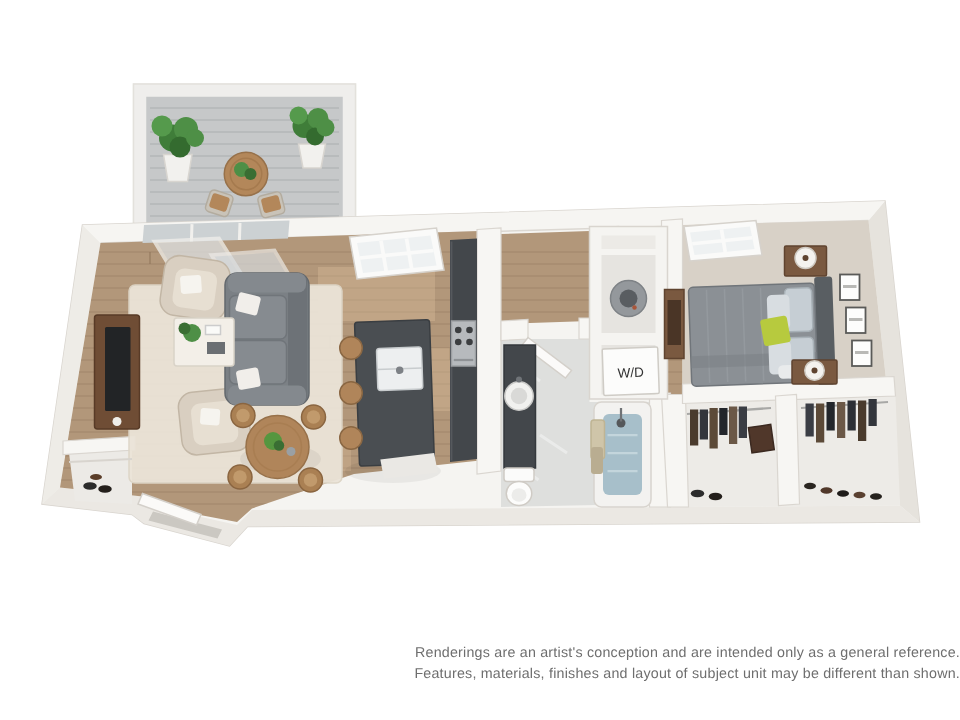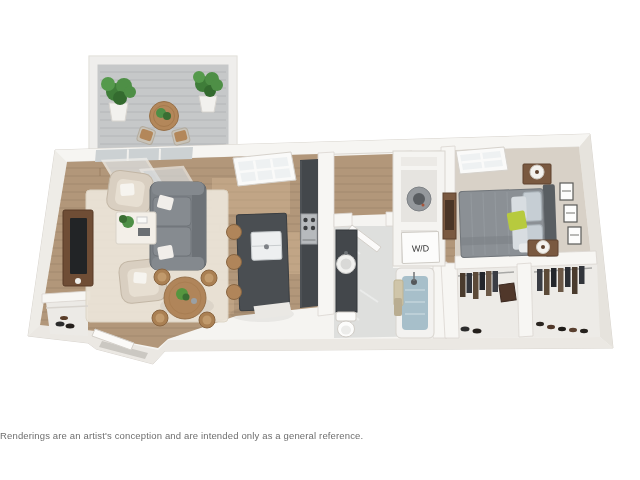--- a/index.html
+++ b/index.html
@@ -1,19 +1,19 @@
 <!DOCTYPE html>
 <html><head>
 <meta charset="utf-8">
 <style>
   html,body{margin:0;padding:0;background:#ffffff;}
   #stage{position:relative;width:640px;height:480px;background:#ffffff;overflow:hidden;
          font-family:"Liberation Sans",sans-serif;}
   #plan{position:absolute;left:0;top:0;}
-  .disclaimer{position:absolute;top:429px;left:0;right:0;text-align:left;
+  .disclaimer{position:absolute;top:429px;left:0;right:0;text-align:right;
               font-family:"Liberation Sans",sans-serif;font-size:9.5px;line-height:13.5px;
               color:#6e6e6e;letter-spacing:.15px;}
 </style>
 </head>
 <body>
 
 <div id="stage">
 <svg id="plan" width="640" height="480" viewBox="0 0 640 480">
 
   <g>
@@ -308,14 +308,15 @@
     <ellipse cx="70" cy="326" rx="4.5" ry="2.5" fill="#241f1b"></ellipse>
     <ellipse cx="64" cy="318" rx="4" ry="2" fill="#5a3d28"></ellipse>
     <polygon points="102,341 148,353 145,359 99,347" fill="#cbc8c2"></polygon>
     <polygon points="95,329 134,343 131,350 92,336" fill="#fbfaf8" stroke="#d4d0ca"></polygon>
   </g>
 
 </svg>
 
 <div class="disclaimer">
   <div>Renderings are an artist's conception and are intended only as a general reference.</div>
+  <div>Features, materials, finishes and layout of subject unit may be different than shown.</div>
 </div>
 </div>
 
 </body></html>

